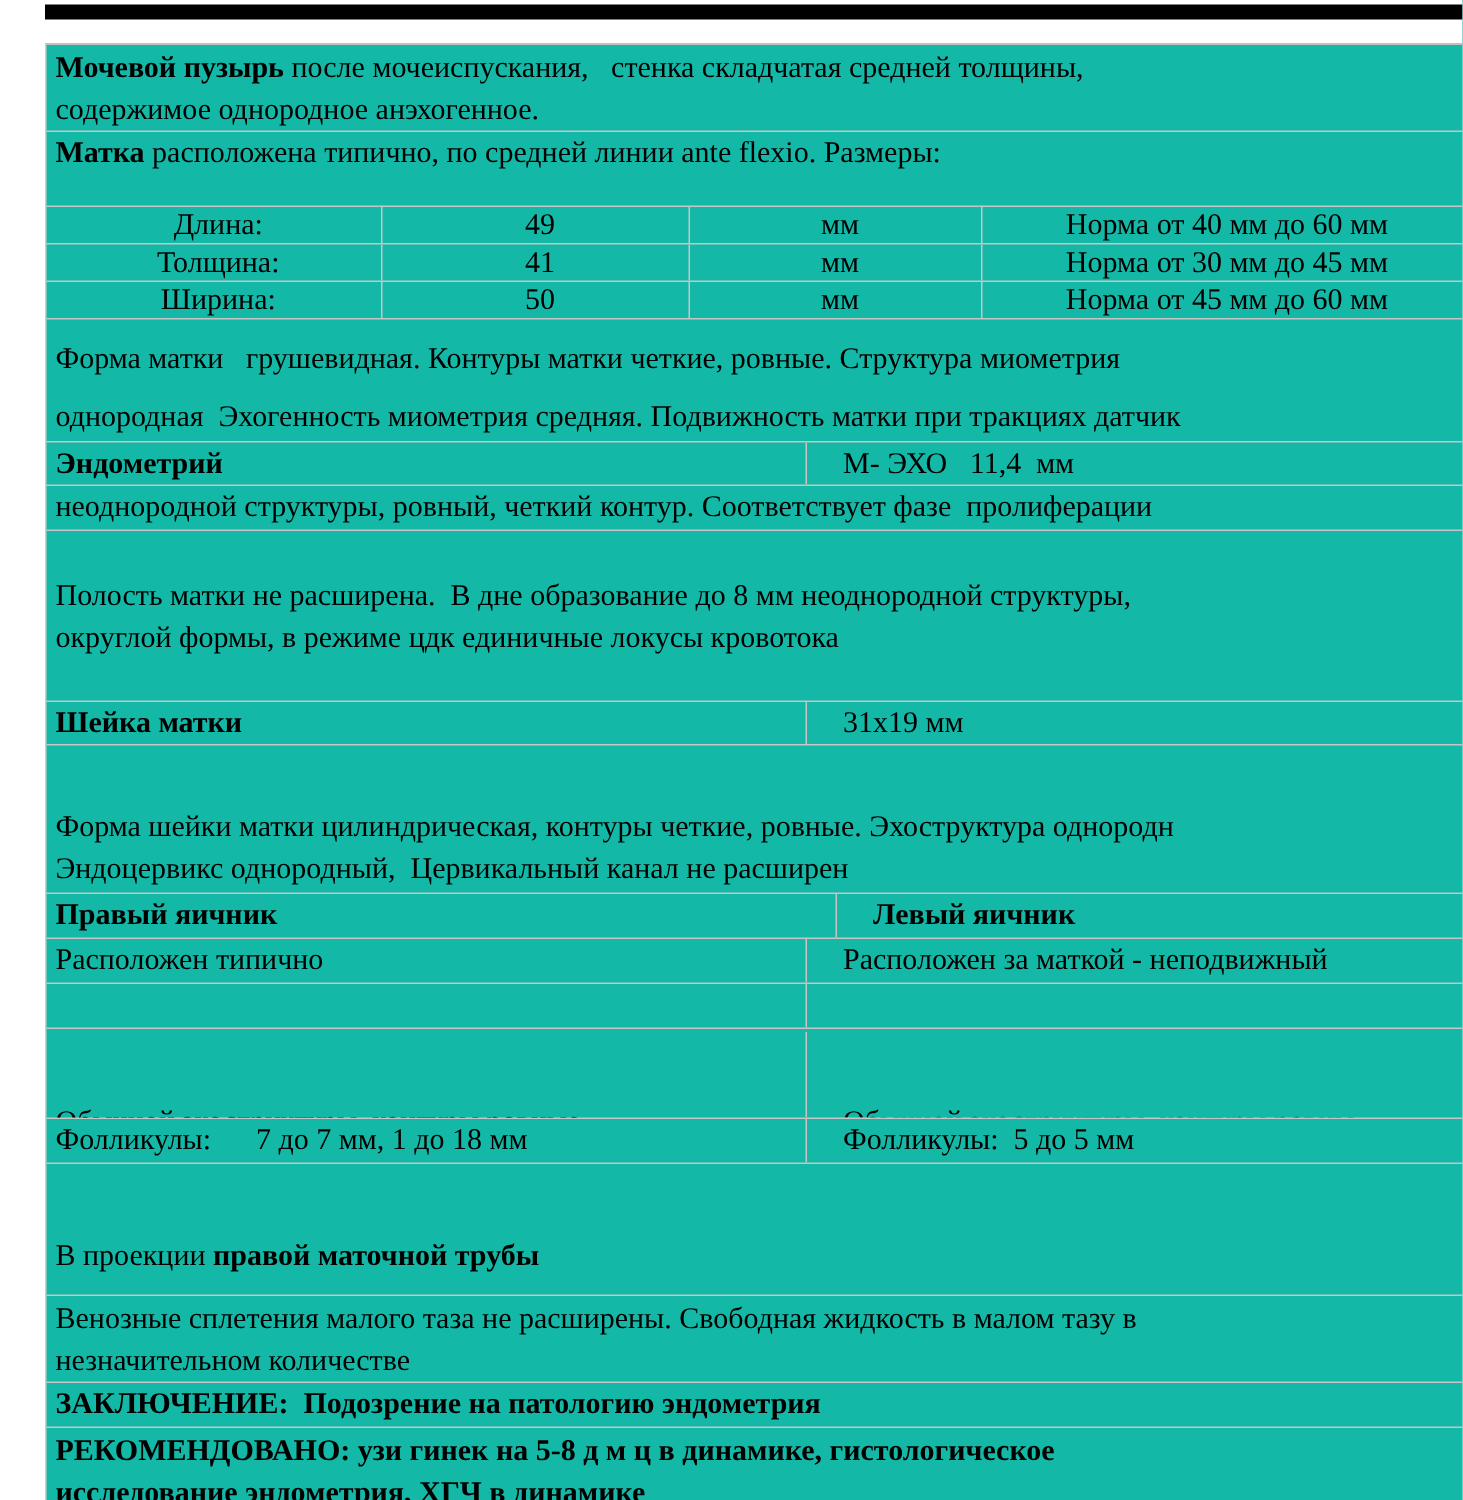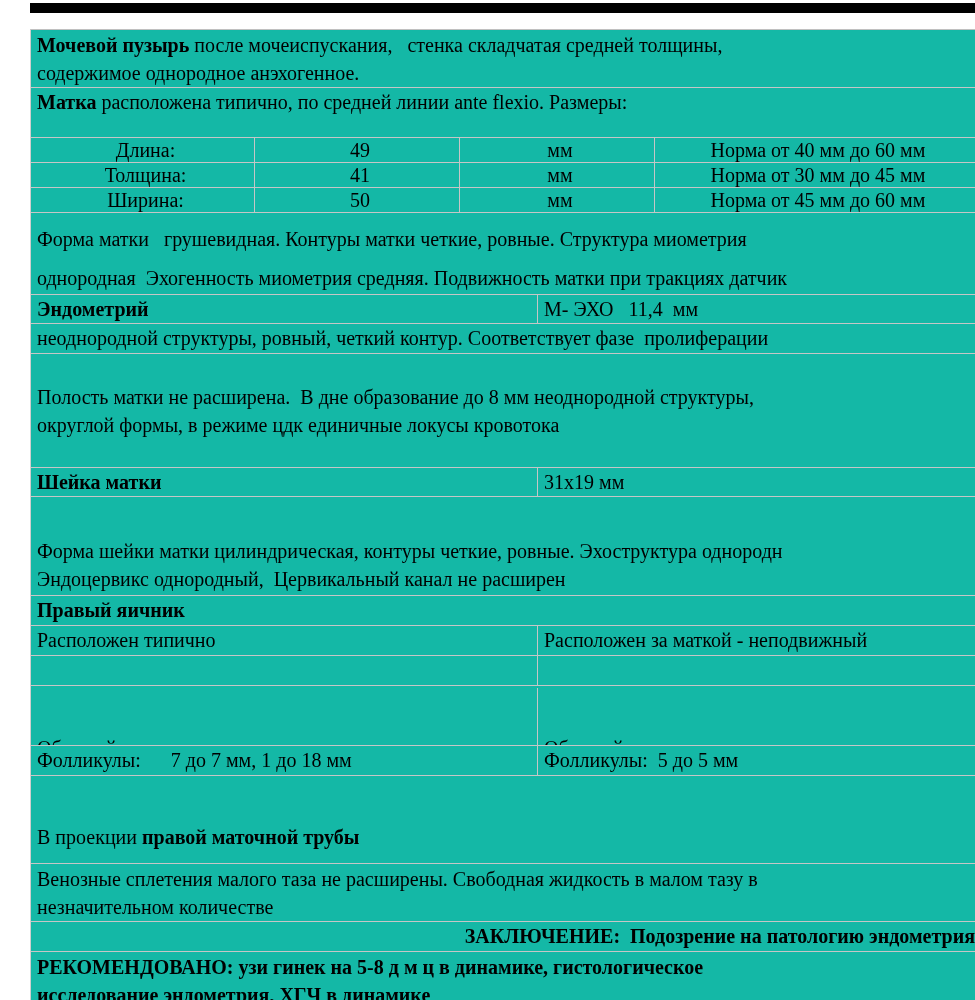--- a/index.html
+++ b/index.html
@@ -36,37 +36,37 @@
   .mc1 { width: 223px; }
   .mc2 { width: 205px; border-left: 1px solid #c6c6c6; }
   .mc3 { width: 195px; border-left: 1px solid #c6c6c6; }
   .mc4 { flex: 1; border-left: 1px solid #c6c6c6; }
 
   .r-form { height: 82px; padding-top: 1px; }
   .r-form .line { height: 27px; line-height: 27px; margin-top: 12px; }
 
   .split { display: flex; padding-left: 0; }
   .cell-l { width: 506px; padding-left: 6px; white-space: pre; overflow: hidden; }
-  .cell-r { flex: 1; border-left: 1px solid #c6c6c6; padding-left: 6px; white-space: pre; overflow: hidden; }
+  .cell-r { flex: 1; border-left: 1px solid #c6c6c6; padding-left: 24px; white-space: pre; overflow: hidden; }
 
   .r-endo { height: 29px; line-height: 28px; }
   .r-endodesc { height: 30px; }
   .r-cavity { height: 114px; padding-top: 29px; }
   .r-cervix { height: 29px; line-height: 28px; }
   .r-cervixdesc { height: 61px; padding-top: 2px; margin-top: 38px; }
 
   .ov-head { height: 30px; line-height: 29px; font-weight: bold; gap: 20px; }
   .ov-loc { height: 30px; line-height: 29px; }
   .ov-sizes { height: 30px; }
   .ov-echo { height: 60px; padding-top: 2px; }
   .ov-fol { height: 30px; line-height: 29px; }
   .ov-tube { height: 88px; padding-top: 1px; flex-direction: column; }
 
   .r-venous { height: 58px; padding-top: 1px; }
-  .r-conclusion { height: 30px; line-height: 29px; font-weight: bold; white-space: pre; text-align: right; }
+  .r-conclusion { height: 30px; line-height: 29px; font-weight: bold; white-space: pre; }
   .r-recommend { height: 59px; padding-top: 1px; font-weight: bold; }
 </style>
 </head>
 <body>
 
 <div class="topbar"></div>
 
 <div class="doc">
 
   <div class="row r-bladder">
@@ -122,20 +122,21 @@
     <div class="cell-l b">Шейка матки</div>
     <div class="cell-r">31х19 мм</div>
   </div>
   <div class="row r-cervixdesc">
     <div class="line">Форма шейки матки цилиндрическая, контуры четкие, ровные. Эхоструктура однородн</div>
     <div class="line">Эндоцервикс однородный,  Цервикальный канал не расширен</div>
   </div>
 
   <div class="row split ov-head">
     <div class="cell-l">Правый яичник</div>
+    <div class="cell-r">Левый яичник</div>
   </div>
 
   <div class="row split ov-loc">
     <div class="cell-l">Расположен типично</div>
     <div class="cell-r">Расположен за маткой - неподвижный</div>
   </div>
 
   <div class="row split ov-sizes">
     <div class="cell-l">
       

